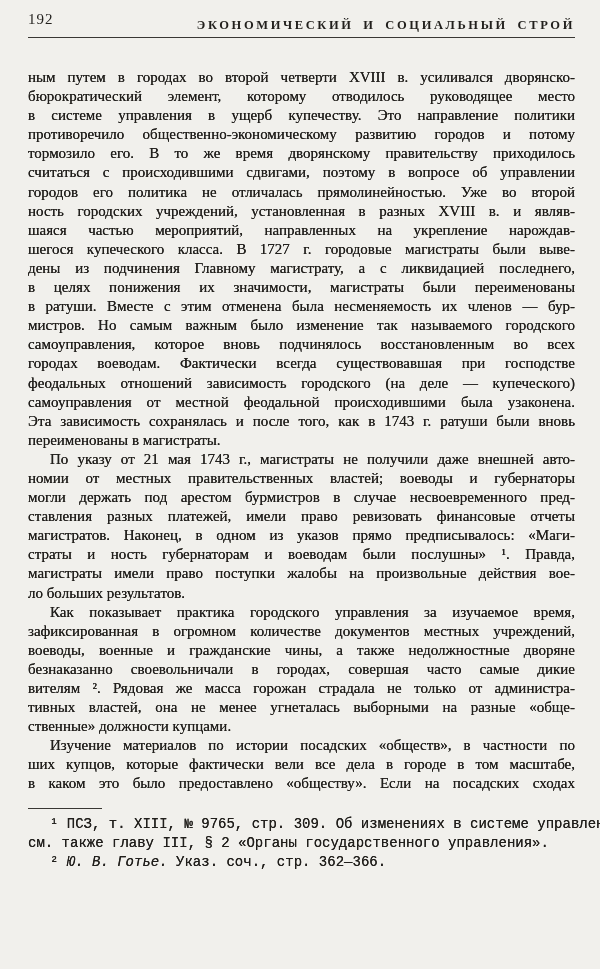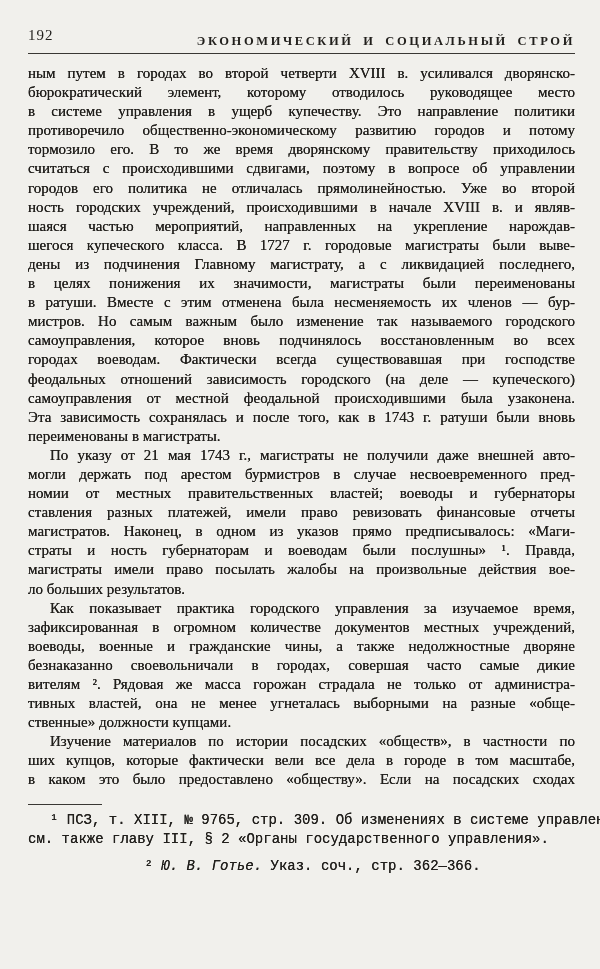--- a/index.html
+++ b/index.html
@@ -11,21 +11,21 @@
   .page{
     position:relative;
     width:600px;height:969px;
     background:var(--paper);
     color:var(--ink);
     font-family:"Liberation Serif","DejaVu Serif",serif;
     overflow:hidden;
   }
   .content{
     position:absolute;
-    left:28px;right:25px;top:16px;
+    left:28px;right:25px;top:0;
   }
   
   .page-header{
     position:relative;
     padding-top:13px;
     height:43px;
   }
   .page-number{
     position:absolute;left:0;top:11px;
     font-size:15px;
@@ -40,21 +40,21 @@
     word-spacing:4px;
     padding-top:5px;
   }
   .header-rule{
     border:none;
     border-top:1.6px solid #3a3834;
     margin-top:4px;
   }
   
   .body-text{
-    margin-top:5px;
+    margin-top:25px;
     font-size:15px;
     text-shadow:0 0 0.45px currentColor;
   }
   .line{
     height:19.1px;
     line-height:19.1px;
     text-align:justify;
     text-align-last:justify;
     -moz-text-align-last:justify;
     white-space:nowrap;
@@ -79,22 +79,21 @@
     text-shadow:0 0 0.4px currentColor;
     font-family:Liberation Mono, monospace;
   }
   .footnotes .line{
     height:19px;
     line-height:19px;
   }
   .fline{
     height:19px;
     line-height:19px;
-    text-align:center;
-    margin-top:8px;
+    text-align:left;
   }
   .fline.indent{text-indent:22px;}
   .italic{font-style:italic;}
 </style>
 </head>
 <body>
 
 <div class="page">
   <div class="content">
 
@@ -106,42 +105,42 @@
 
     <main class="body-text" id="body-text">
         <div class="paragraph">
           <div class="line">ным путем в городах во второй четверти XVIII в. усиливался дворянско-</div>
           <div class="line">бюрократический элемент, которому отводилось руководящее место</div>
           <div class="line">в системе управления в ущерб купечеству. Это направление политики</div>
           <div class="line">противоречило общественно-экономическому развитию городов и потому</div>
           <div class="line">тормозило его. В то же время дворянскому правительству приходилось</div>
           <div class="line">считаться с происходившими сдвигами, поэтому в вопросе об управлении</div>
           <div class="line">городов его политика не отличалась прямолинейностью. Уже во второй</div>
-          <div class="line">ность городских учреждений, происходившими в начале XVIII в. и являв-</div>
+          <div class="line">ность городских учреждений, установленная в разных XVIII в. и являв-</div>
           <div class="line">шаяся частью мероприятий, направленных на укрепление нарождав-</div>
           <div class="line">шегося купеческого класса. В 1727 г. городовые магистраты были выве-</div>
           <div class="line">дены из подчинения Главному магистрату, а с ликвидацией последнего,</div>
           <div class="line">в целях понижения их значимости, магистраты были переименованы</div>
           <div class="line">в ратуши. Вместе с этим отменена была несменяемость их членов — бур-</div>
           <div class="line">мистров. Но самым важным было изменение так называемого городского</div>
           <div class="line">самоуправления, которое вновь подчинялось восстановленным во всех</div>
           <div class="line">городах воеводам. Фактически всегда существовавшая при господстве</div>
           <div class="line">феодальных отношений зависимость городского (на деле — купеческого)</div>
           <div class="line">самоуправления от местной феодальной происходившими была узаконена.</div>
           <div class="line">Эта зависимость сохранялась и после того, как в 1743 г. ратуши были вновь</div>
           <div class="line last">переименованы в магистраты.</div>
         </div>
         <div class="paragraph">
           <div class="line indent">По указу от 21 мая 1743 г., магистраты не получили даже внешней авто-</div>
+          <div class="line">номии от местных правительственных властей; воеводы и губернаторы</div>
           <div class="line">могли держать под арестом бурмистров в случае несвоевременного пред-</div>
-          <div class="line">номии от местных правительственных властей; воеводы и губернаторы</div>
           <div class="line">ставления разных платежей, имели право ревизовать финансовые отчеты</div>
           <div class="line">магистратов. Наконец, в одном из указов прямо предписывалось: «Маги-</div>
           <div class="line">страты и ность губернаторам и воеводам были послушны» ¹. Правда,</div>
-          <div class="line">магистраты имели право посылать жалобы на произвольные действия вое-</div>
+          <div class="line">магистраты имели право поступки жалобы на произвольные действия вое-</div>
           <div class="line last">ло больших результатов.</div>
         </div>
         <div class="paragraph">
           <div class="line indent">Как показывает практика городского управления за изучаемое время,</div>
           <div class="line">зафиксированная в огромном количестве документов местных учреждений,</div>
           <div class="line">воеводы, военные и гражданские чины, а также недолжностные дворяне</div>
           <div class="line">безнаказанно своевольничали в городах, совершая часто самые дикие</div>
           <div class="line">вителям ². Рядовая же масса горожан страдала не только от администра-</div>
           <div class="line">тивных властей, она не менее угнеталась выборными на разные «обще-</div>
           <div class="line last">ственные» должности купцами.</div>

